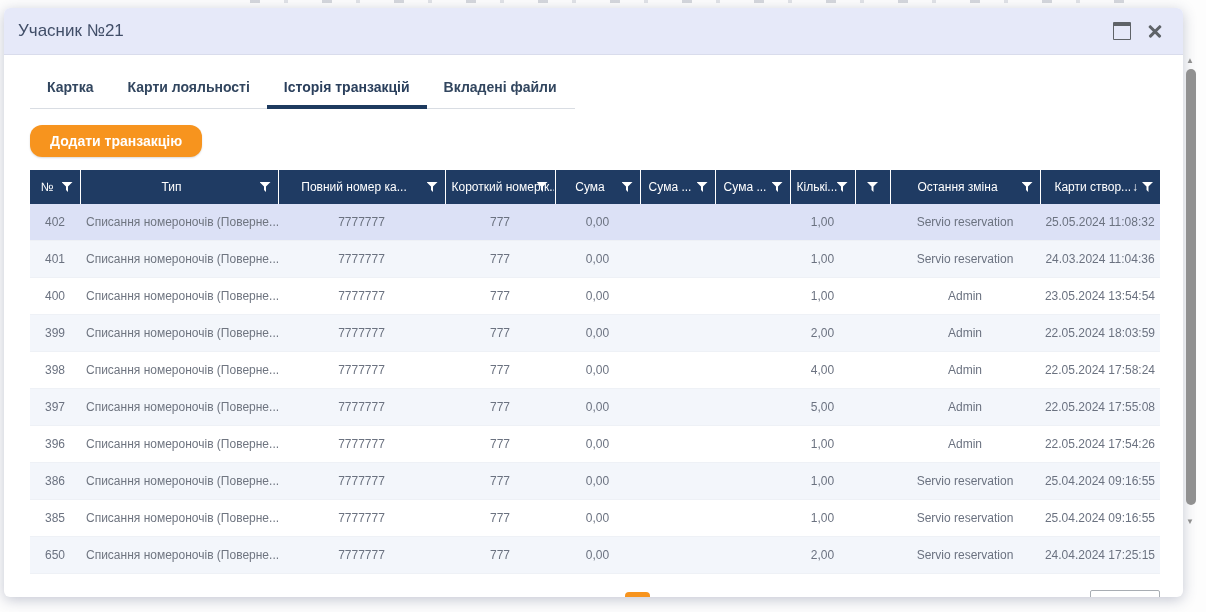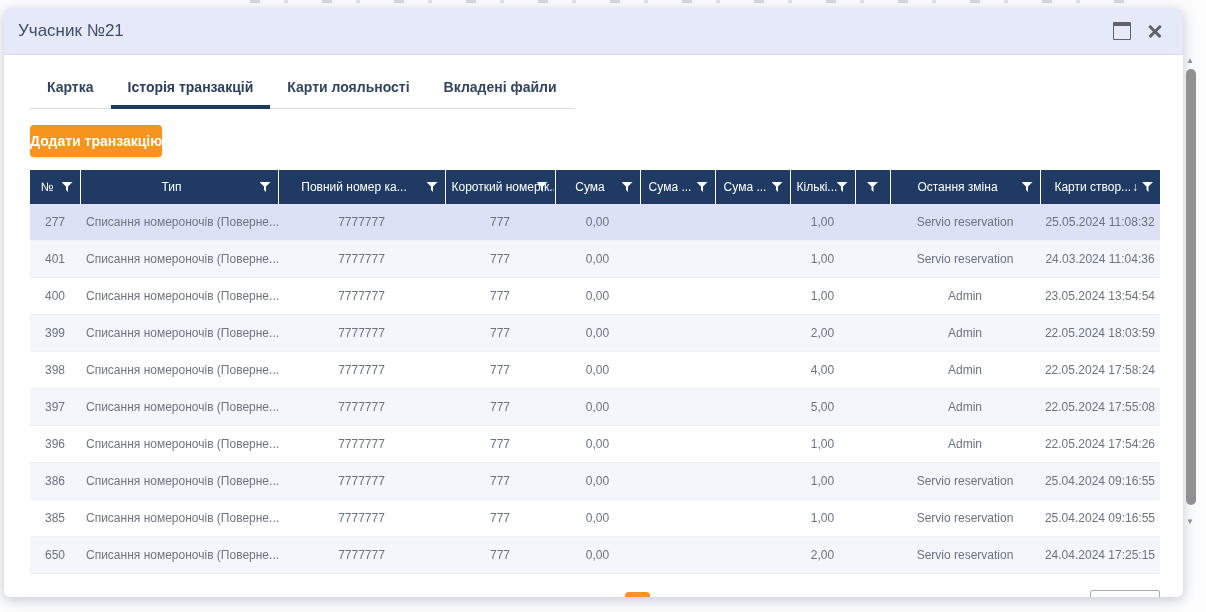--- a/index.html
+++ b/index.html
@@ -26,21 +26,21 @@
 
   
   .tabs-wrap{margin:18px 0 0 26px;width:545px;border-bottom:1px solid #d9dde3;}
   .tabs{display:flex;font-weight:bold;}
   .tab{padding:6px 17px 13px 17px;font-size:14px;color:#32465f;cursor:pointer;position:relative;white-space:nowrap;}
   .tab.active{color:#2a3f5c;}
   .tab.active::after{content:"";position:absolute;left:0;right:0;bottom:-1px;height:4px;background:#1d3a5f;}
 
   
   .btn-add{margin:16px 0 0 26px;display:inline-block;background:#f7941e;color:#fff;font-size:14px;font-weight:700;
-    border:none;border-radius:4px;padding:8px 0;cursor:pointer;box-shadow:0 1px 2px rgba(0,0,0,.15);}
+    border:none;border-radius:12px;padding:8px 20px;cursor:pointer;box-shadow:0 1px 2px rgba(0,0,0,.15);}
 
   
   .table-wrap{margin:13px 23px 0 26px;}
   table{border-collapse:collapse;table-layout:fixed;width:1130px;font-size:12px;}
   thead th{background:#1f3b63;color:#fff;font-weight:400;height:32px;position:relative;overflow:hidden;
     border-right:1px solid rgba(255,255,255,.14);}
   thead th:last-child{border-right:none;}
   thead .lbl{display:block;text-align:center;white-space:nowrap;overflow:hidden;padding:0 20px 0 5px;font-size:12px;}
   thead .icons{position:absolute;right:7px;top:50%;transform:translateY(-50%);display:flex;align-items:center;gap:4px;}
   thead th.no-label .icons{position:static;transform:none;justify-content:center;display:flex;}
@@ -85,22 +85,22 @@
       <div class="title">Учасник №21</div>
       <div class="win-icons">
         <div class="ic-max"></div>
         <div class="ic-close"></div>
       </div>
     </div>
 
     <div class="tabs-wrap">
       <div class="tabs">
           <div class="tab">Картка</div>
+          <div class="tab">Карти лояльності</div>
           <div class="tab active">Історія транзакцій</div>
-          <div class="tab">Карти лояльності</div>
           <div class="tab">Вкладені файли</div>
         </div>
     </div>
 
     <button class="btn-add">Додати транзакцію</button>
 
     <div class="table-wrap">
       <table>
         <colgroup>
             <col style="width: 50px;">
@@ -180,21 +180,21 @@
                 <span class="lbl">Карти створ...</span>
                 <span class="icons">
                   <span class="sort-arrow">↓</span>
                   <span class="funnel"></span>
                 </span>
               </th>
             </tr>
           </thead>
         <tbody>
             <tr class="selected">
-              <td>277</td>
+              <td>402</td>
               <td class="cell-type">Списання номероночів (Поверне...</td>
               <td>7777777</td>
               <td>777</td>
               <td>0,00</td>
               <td></td>
               <td></td>
               <td>1,00</td>
               <td></td>
               <td>Servio reservation</td>
               <td>25.05.2024 11:08:32</td>

